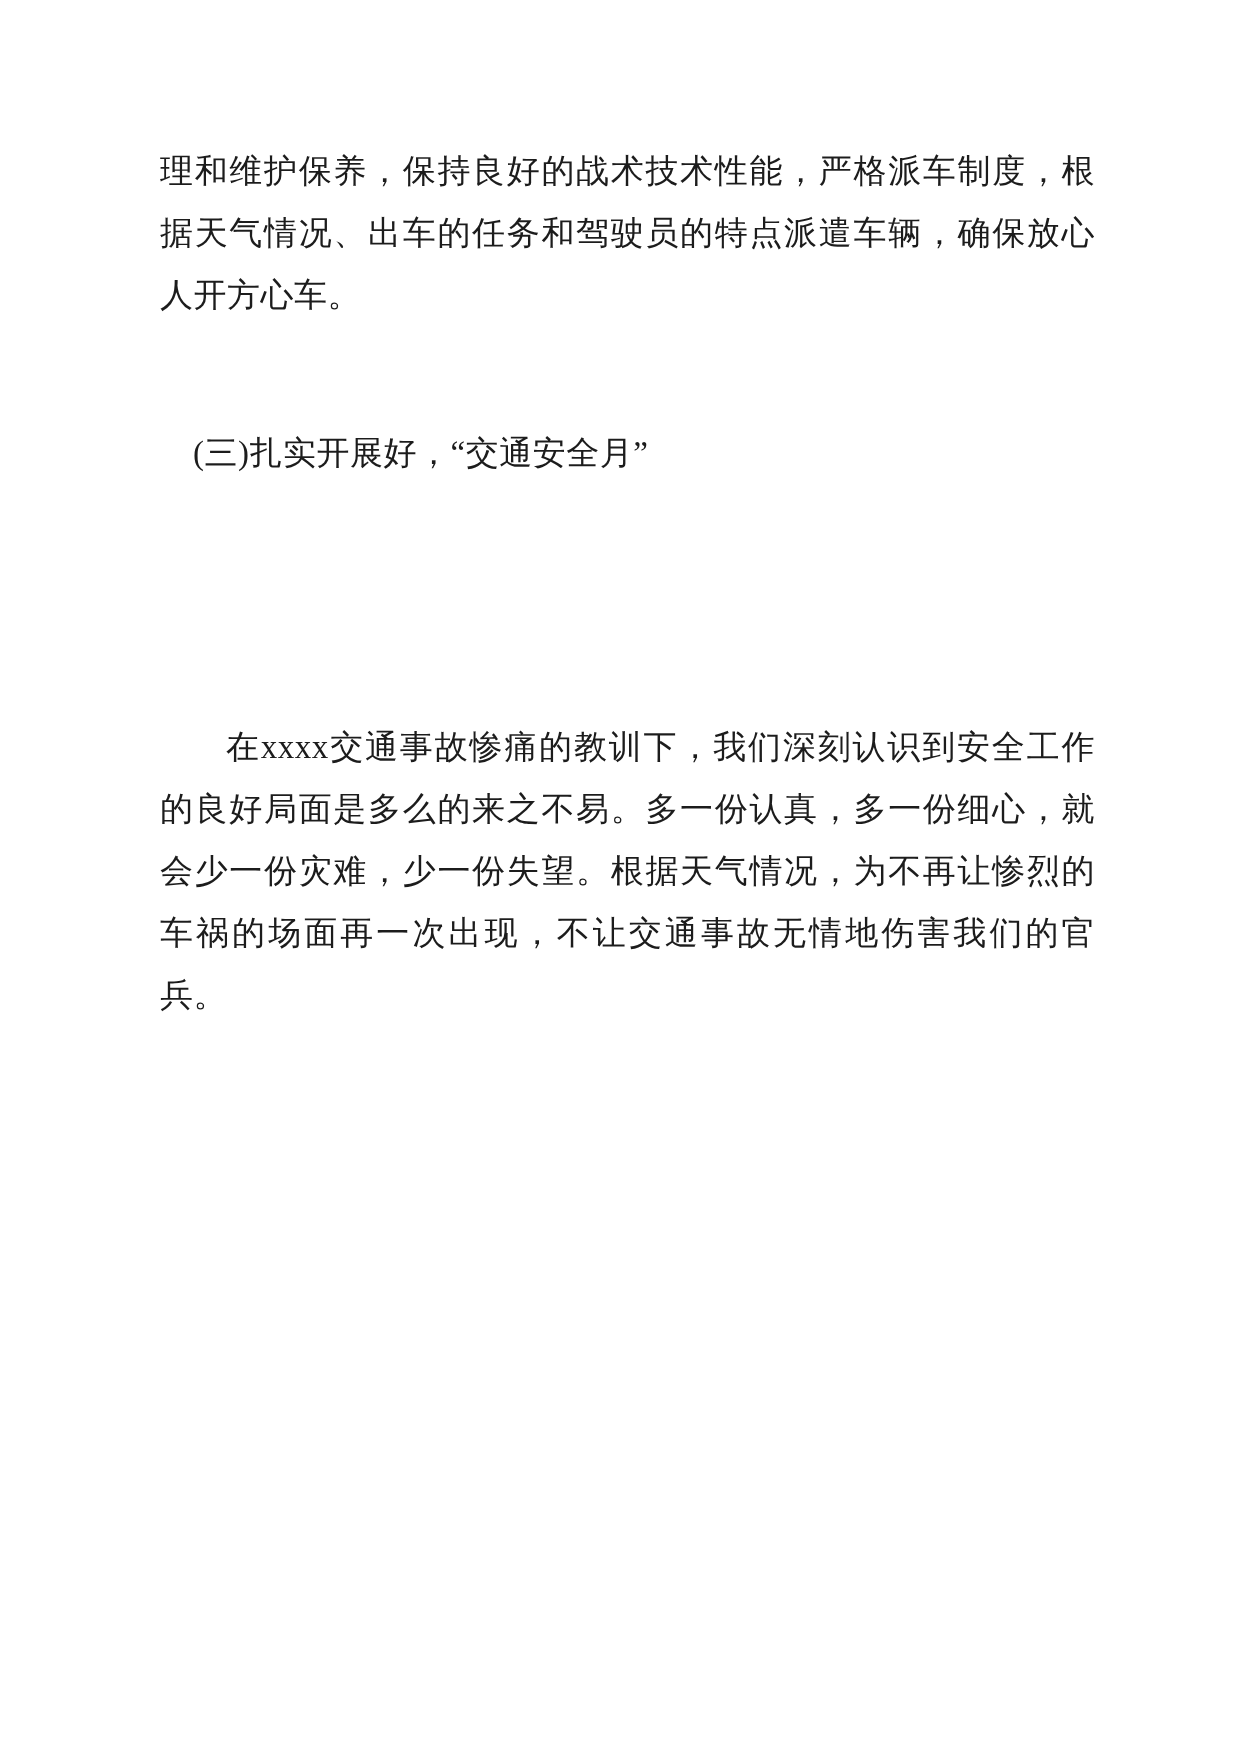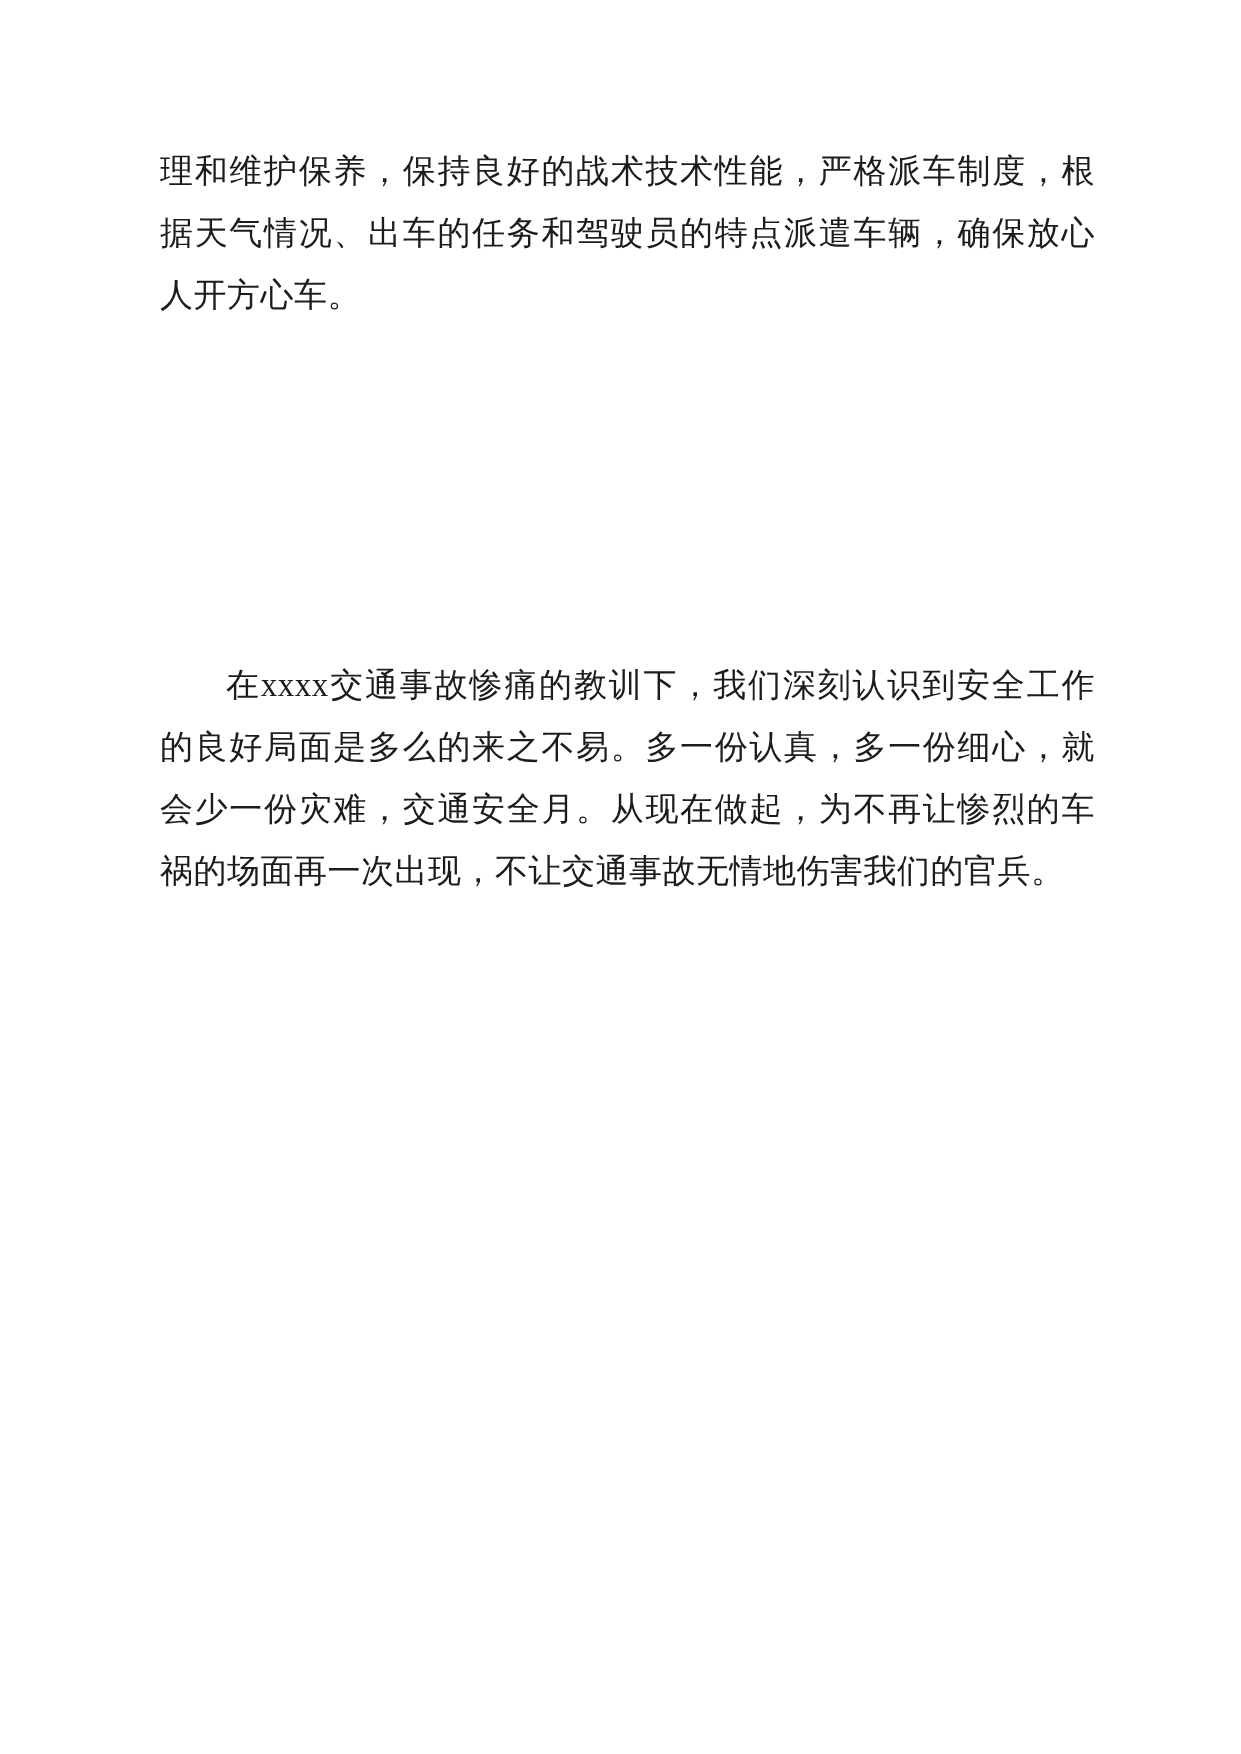--- a/index.html
+++ b/index.html
@@ -48,22 +48,23 @@
 </head>
 <body>
 
 <div class="page">
   <div class="doc-body">
 
     <p class="para">理和维护保养，保持良好的战术技术性能，严格派车制度，根据天气情况、出车的任务和驾驶员的特点派遣车辆，确保放心人开方心车。</p>
 
     <div class="gap-md"></div>
 
+    <p class="para indent-small">(三)扎实开展好，“交通安全月”</p>
 
     <div class="gap-xl"></div>
 
 
     <div class="gap-lg"></div>
 
-    <p class="para indent">在xxxx交通事故惨痛的教训下，我们深刻认识到安全工作的良好局面是多么的来之不易。多一份认真，多一份细心，就会少一份灾难，交通安全月。从现在做起，为不再让惨烈的车祸的场面再一次出现，不让交通事故无情地伤害我们的官兵。</p>
+    <p class="para indent">在xxxx交通事故惨痛的教训下，我们深刻认识到安全工作的良好局面是多么的来之不易。多一份认真，多一份细心，就会少一份灾难，少一份失望。根据天气情况，为不再让惨烈的车祸的场面再一次出现，不让交通事故无情地伤害我们的官兵。</p>
 
   </div>
 </div>
 
 </body></html>

